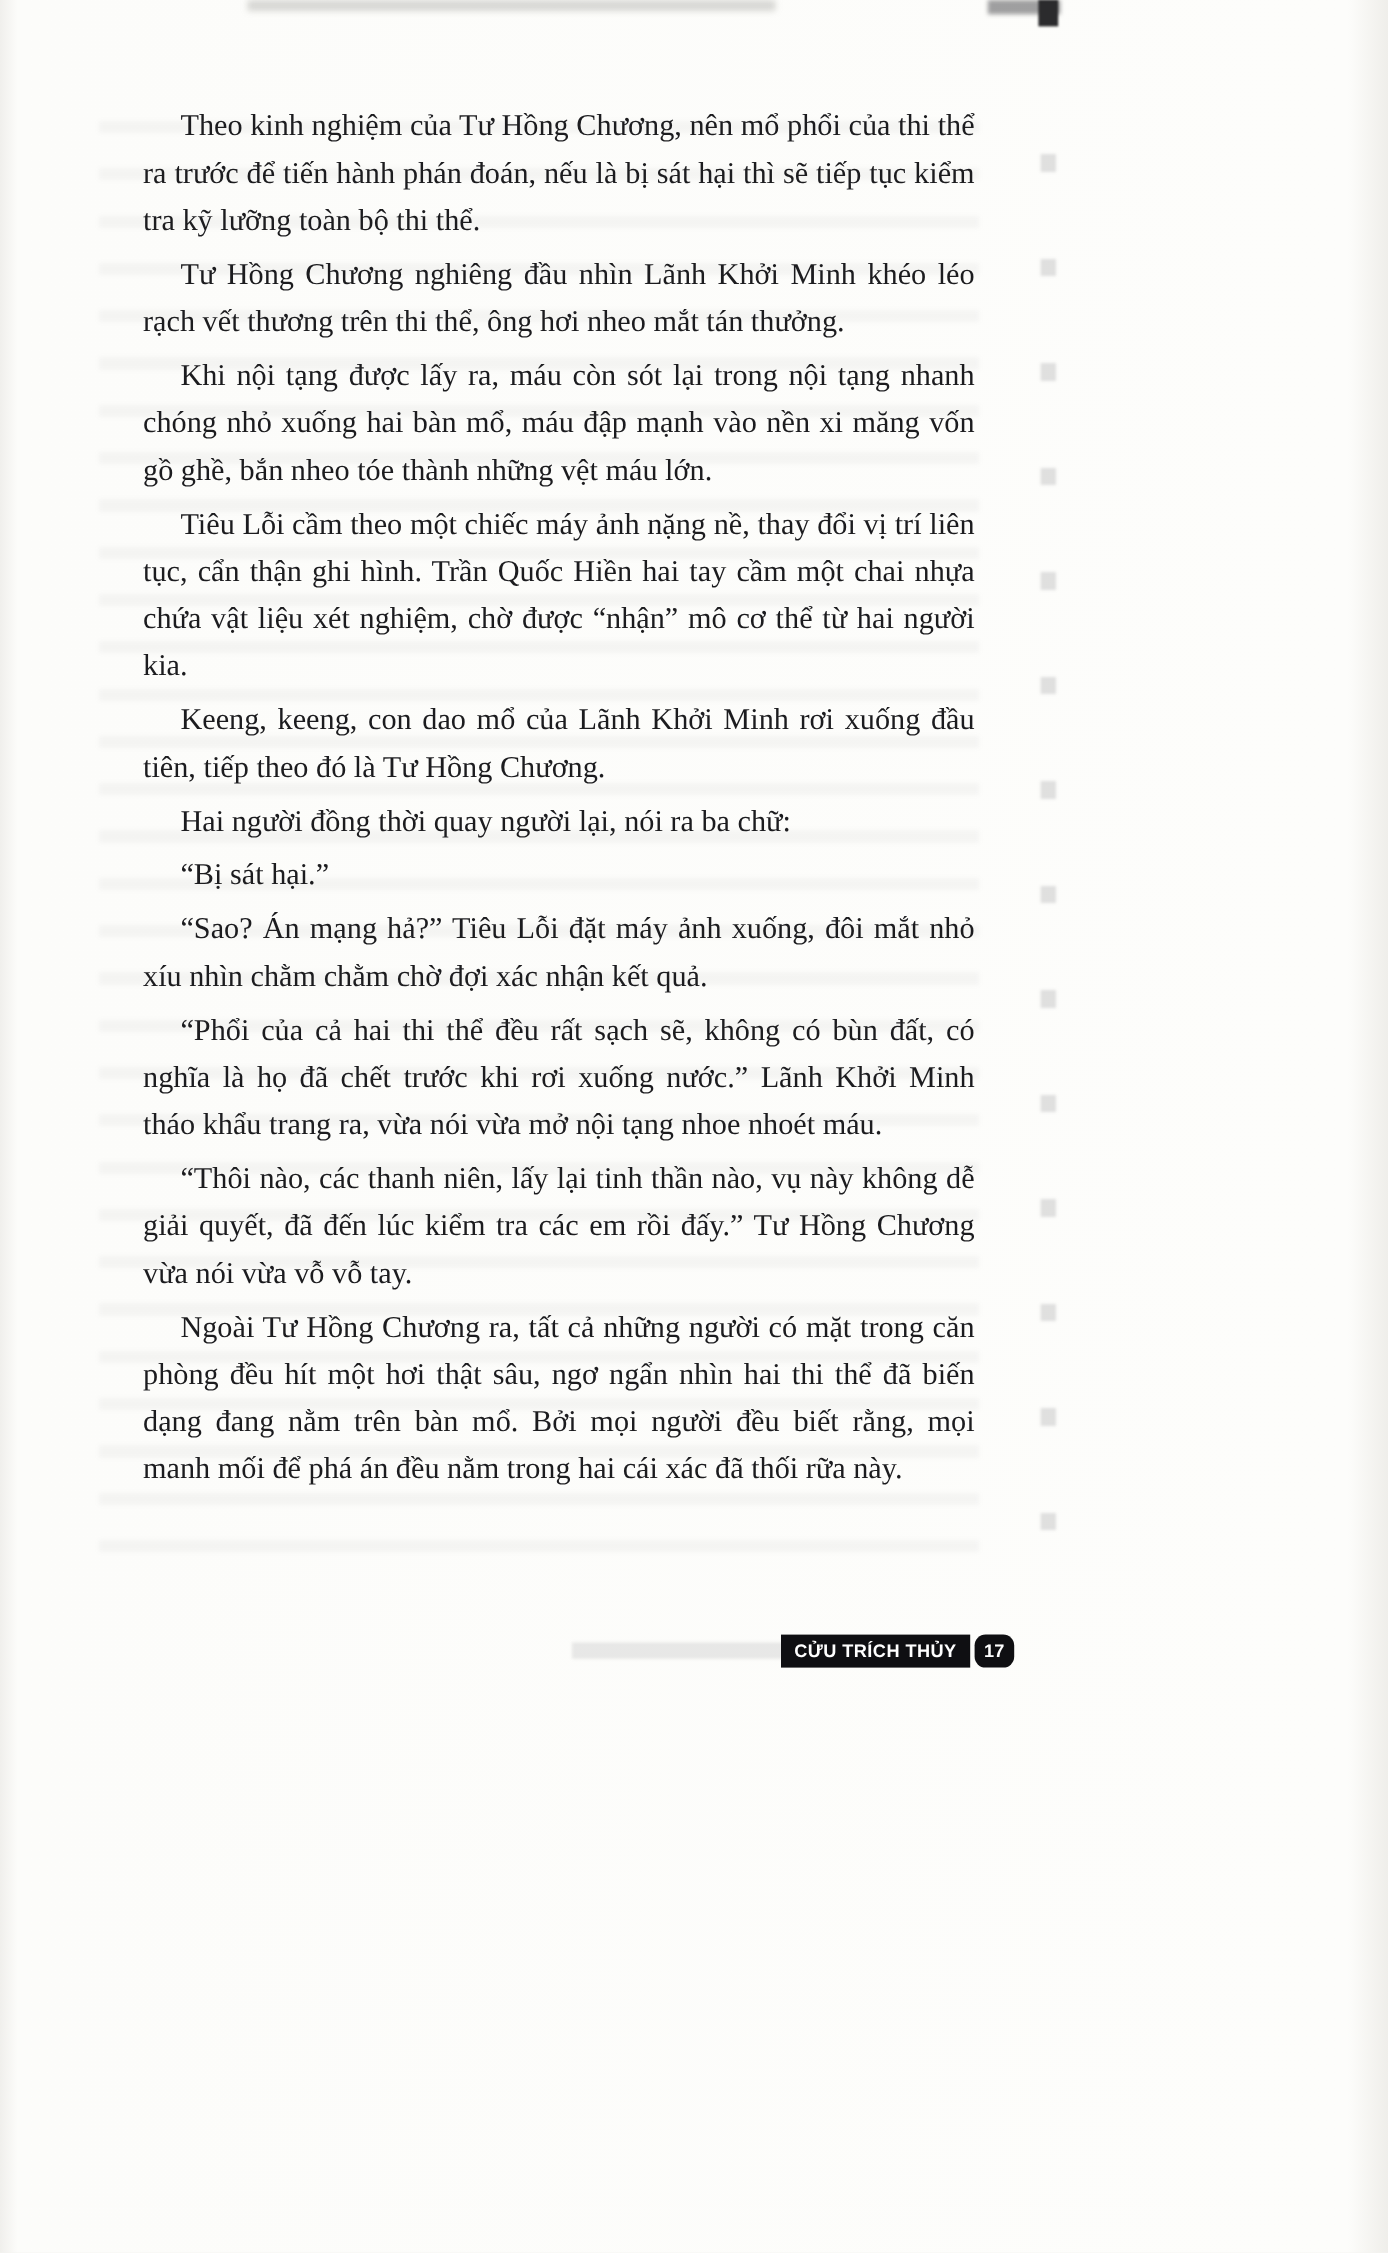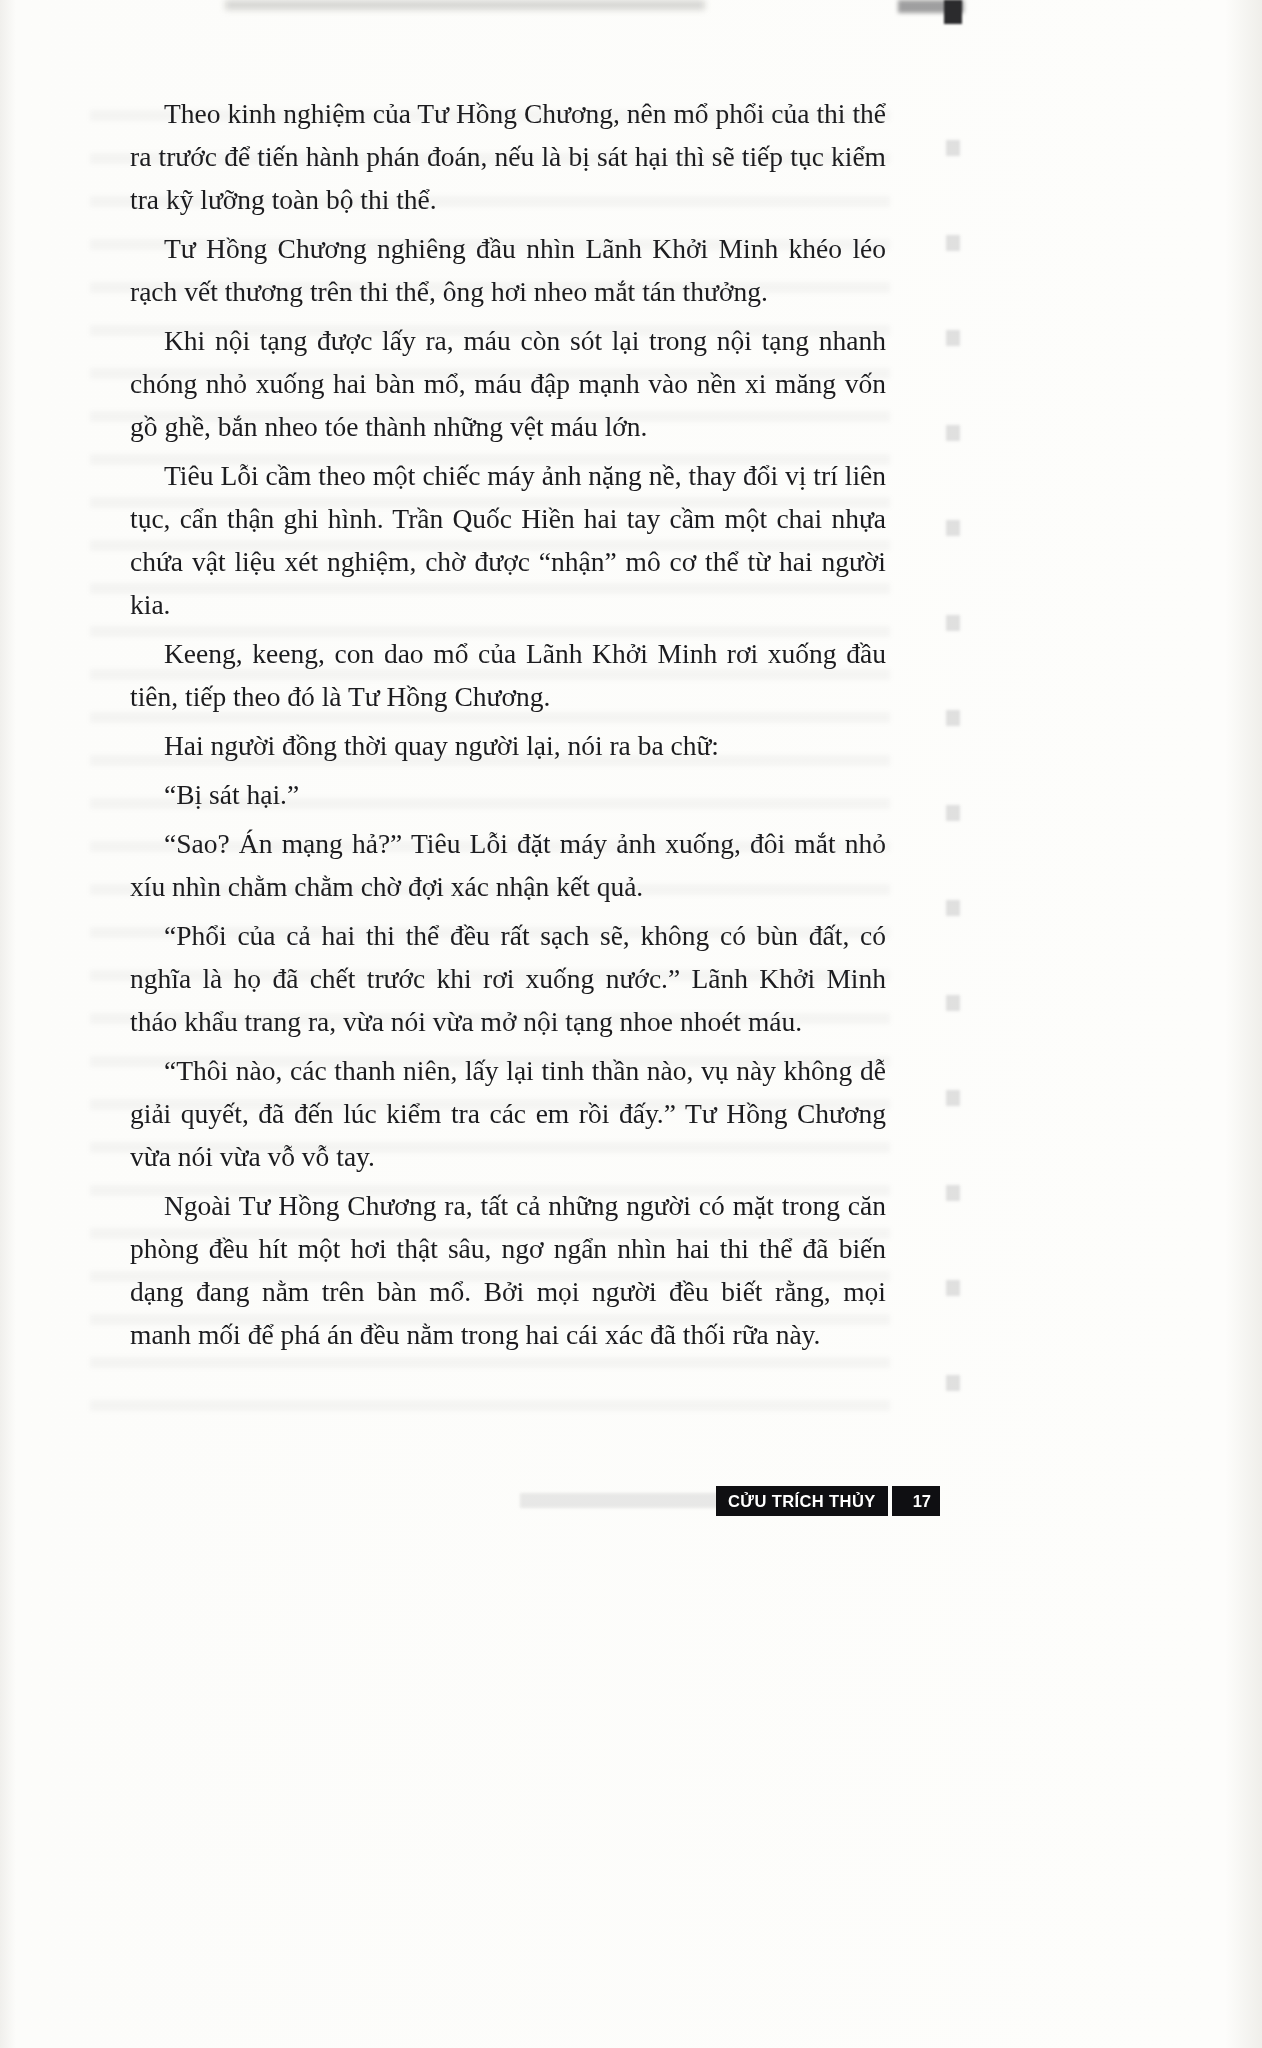--- a/index.html
+++ b/index.html
@@ -94,43 +94,44 @@
     top: 1493px;
     left: 520px;
     width: 226px;
     height: 15px;
     background: rgba(80, 80, 88, 0.12);
     filter: blur(1.5px);
   }
   .footer-bar {
     position: absolute;
     top: 1486px;
-    right: 322px;
+    right: 340px;
     display: flex;
     gap: 4px;
     font-family: "Liberation Sans", sans-serif;
   }
   .title-box {
     background: #0f0f12;
     color: #ffffff;
     font-weight: bold;
     font-size: 16.5px;
     line-height: 1;
     padding: 7px 12px 6px 12px;
     letter-spacing: 0.4px;
     white-space: nowrap;
   }
   .page-box {
     background: #0f0f12;
     color: #ffffff;
     font-weight: bold;
     font-size: 16.5px;
     line-height: 1;
-    padding: 7px 9px 6px 21px;
+    padding: 7px 9px 6px 9px;
     white-space: nowrap;
+    border-radius: 10px;
   }
 </style>
 </head>
 <body>
 
 <div class="page">
 
   <div class="top-smudge"></div>
   <div class="top-corner-mark"></div>
   <div class="top-corner-dark"></div>

